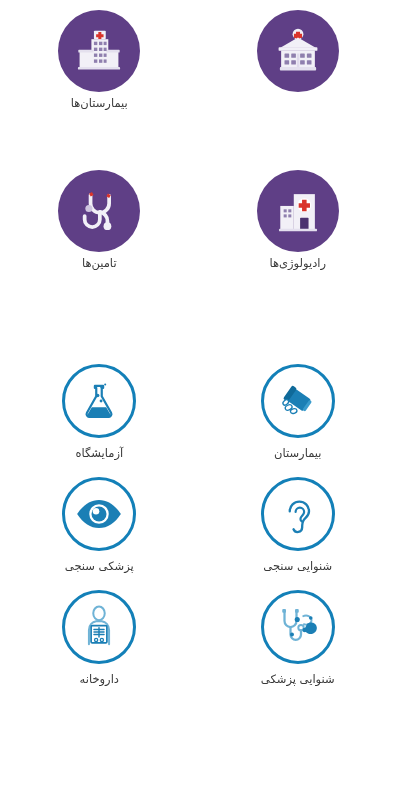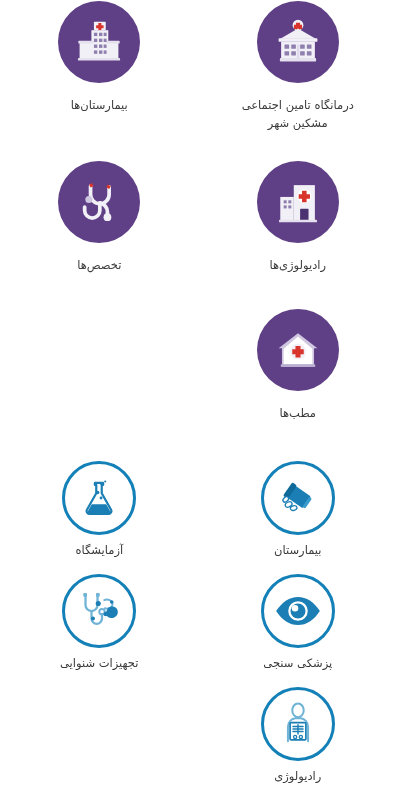--- a/index.html
+++ b/index.html
@@ -82,21 +82,21 @@
   .section-services .icon-badge {
     width: 74px;
     height: 74px;
   }
 
   .icon-badge svg {
     display: block;
   }
 
   .cell-label {
-    margin-top: 14px;
+    margin-top: 3px;
     font-size: 11.5px;
     line-height: 1.55;
     color: #3c3c3c;
     text-align: center;
     max-width: 150px;
     white-space: pre-line;
     font-family: "DejaVu Sans", "Liberation Sans", sans-serif;
   }
   .section-services .cell-label {
     margin-top: 7px;
@@ -138,22 +138,20 @@
               <rect x="34.5" y="35" width="5.5" height="5" rx="0.7"></rect>
               <rect x="42.5" y="35" width="5.5" height="5" rx="0.7"></rect>
               <rect x="16" y="43" width="5.5" height="5" rx="0.7"></rect>
               <rect x="24" y="43" width="5.5" height="5" rx="0.7"></rect>
               <rect x="34.5" y="43" width="5.5" height="5" rx="0.7"></rect>
               <rect x="42.5" y="43" width="5.5" height="5" rx="0.7"></rect>
             </g>
             <rect x="30.6" y="35" width="3" height="16" fill="#e0dbec"></rect>
           </svg>
         </div>
-        <div class="cell-label">درمانگاه تامین اجتماعی
-مشکین شهر</div>
       </div>
 
       <div class="cell tall">
         <div class="icon-badge purple">
           <svg width="54" height="54" viewBox="0 0 64 64" aria-hidden="true">
             <rect x="26" y="8" width="14" height="10" rx="1" fill="#f2f0f7"></rect>
             <path d="M31.2 9.6h3.6v2.6h2.6v3.6h-2.6v2.6h-3.6v-2.6h-2.6v-3.6h2.6z" fill="#d9342b"></path>
             <rect x="23" y="18" width="20" height="34" fill="#f2f0f7"></rect>
             <rect x="9" y="32" width="15" height="20" fill="#f2f0f7"></rect>
             <rect x="42" y="32" width="13" height="20" fill="#f2f0f7"></rect>
@@ -205,35 +203,23 @@
           <svg width="54" height="54" viewBox="0 0 64 64" aria-hidden="true">
             <path d="M22 13 v10 a11 11 0 0 0 22 0 v-9" fill="none" stroke="#f2f0f7" stroke-width="4.4" stroke-linecap="round"></path>
             <path d="M33 34 v8 a9 9 0 0 1 -18 0 v-4" fill="none" stroke="#f2f0f7" stroke-width="4.4" stroke-linecap="round"></path>
             <path d="M33 33 c6 2 9 6 9 11 v6" fill="none" stroke="#f2f0f7" stroke-width="4.4" stroke-linecap="round"></path>
             <circle cx="42" cy="50" r="4.6" fill="#f2f0f7"></circle>
             <circle cx="20" cy="29" r="4.2" fill="#cfc6e0"></circle>
             <path d="M20.2 11.5l3.4-2 2 3.4-3.4 2z" fill="#d9342b"></path>
             <path d="M42.6 11.2l3.4 2-2 3.4-3.4-2z" fill="#d9342b"></path>
           </svg>
         </div>
-        <div class="cell-label">تخصص‌ها</div>
-      </div>
-
-      <div class="cell">
-        <div class="icon-badge purple">
-          <svg width="54" height="54" viewBox="0 0 64 64" aria-hidden="true">
-            <path d="M32 12 L55 30 L51 30 L51 50 L13 50 L13 30 L9 30 Z" fill="#cfc6e0"></path>
-            <path d="M32 16 L49 30.5 L49 49 L15 49 L15 30.5 Z" fill="#ffffff"></path>
-            <circle cx="32" cy="34" r="9.4" fill="#f2f0f7"></circle>
-            <path d="M29 27.2h6v3.8h3.8v6H35v3.8h-6v-3.8h-3.8v-6H29z" fill="#d9342b"></path>
-            <rect x="11.5" y="49" width="41" height="3" rx="1" fill="#b9aed0"></rect>
-          </svg>
-        </div>
-        <div class="cell-label">مطب‌ها</div>
-      </div>
+        <div class="cell-label">تامین‌ها</div>
+      </div>
+
 
     </div>
   </div>
 
   <div class="section-gap"></div>
 
   <div class="section section-services">
     <div class="grid">
 
       <div class="cell">
@@ -259,20 +245,29 @@
             <path d="M21.5 41h21l6.5 11.5a2.6 2.6 0 0 1-2.3 3.5H17.3a2.6 2.6 0 0 1-2.3-3.5z" fill="#1b7fb5"></path>
             <circle cx="30" cy="24" r="2.6" fill="#1b7fb5"></circle>
             <circle cx="35" cy="32" r="2.1" fill="#1b7fb5"></circle>
             <circle cx="36" cy="12" r="1.9" fill="#1b7fb5"></circle>
             <circle cx="41" cy="8" r="1.5" fill="#1b7fb5"></circle>
           </svg>
         </div>
         <div class="cell-label">آزمایشگاه</div>
       </div>
 
+      <div class="cell">
+        <div class="icon-badge blue-outline">
+          <svg width="44" height="44" viewBox="0 0 64 64" aria-hidden="true">
+            <path d="M20 28a14 14 0 1 1 28 0c0 7-5 9-7.5 12.5S38 48 38 52a6.5 6.5 0 0 1-12.5 2.2" fill="none" stroke="#1b7fb5" stroke-width="3.4" stroke-linecap="round"></path>
+            <path d="M28.5 29a6.2 6.2 0 1 1 12.4 0c0 4-3.6 5.2-4.8 8.4-0.8 2.2-0.2 4.4 1.4 5.4" fill="none" stroke="#1b7fb5" stroke-width="3.2" stroke-linecap="round"></path>
+          </svg>
+        </div>
+        <div class="cell-label">شنوایی سنجی</div>
+      </div>
 
       <div class="cell">
         <div class="icon-badge blue-outline">
           <svg width="50" height="50" viewBox="0 0 64 64" aria-hidden="true">
             <path d="M4 32c8-12 17-18 28-18s20 6 28 18c-8 12-17 18-28 18S12 44 4 32z" fill="#1b7fb5"></path>
             <circle cx="32" cy="32" r="12.5" fill="#ffffff"></circle>
             <circle cx="32" cy="32" r="9.6" fill="#1b7fb5"></circle>
             <circle cx="28.2" cy="28.4" r="4.2" fill="#ffffff"></circle>
           </svg>
         </div>
@@ -288,38 +283,38 @@
             <rect x="11" y="8" width="5" height="5" rx="1.4" fill="#6fb3d6"></rect>
             <rect x="28" y="8" width="5" height="5" rx="1.4" fill="#6fb3d6"></rect>
             <path d="M38 18c6-3 12 0 12 5s-6 7-11 5" fill="none" stroke="#6fb3d6" stroke-width="2.6"></path>
             <circle cx="31" cy="22" r="3.4" fill="#1b7fb5"></circle>
             <circle cx="41" cy="36" r="3" fill="#1b7fb5"></circle>
             <circle cx="24" cy="42" r="2.6" fill="#1b7fb5"></circle>
             <circle cx="49" cy="20" r="2.4" fill="#1b7fb5"></circle>
             <path d="M44 28c5-4 12-2 13 4 1 6-5 11-11 9-4-1.4-5-5-5-7z" fill="#1b7fb5"></path>
           </svg>
         </div>
-        <div class="cell-label">تجهیزات شنوایی</div>
+        <div class="cell-label">شنوایی پزشکی</div>
       </div>
 
       <div class="cell">
         <div class="icon-badge blue-outline">
           <svg width="46" height="46" viewBox="0 0 64 64" aria-hidden="true">
             <ellipse cx="32" cy="13" rx="8" ry="9.5" fill="none" stroke="#6fb3d6" stroke-width="2.8"></ellipse>
             <path d="M18 56V36c0-7 5-11 10-12h8c5 1 10 5 10 12v20" fill="none" stroke="#6fb3d6" stroke-width="2.8" stroke-linecap="round"></path>
             <rect x="21" y="30" width="22" height="24" rx="1.6" fill="#ffffff" stroke="#1b7fb5" stroke-width="2.4"></rect>
             <g stroke="#1b7fb5" stroke-width="2" stroke-linecap="round">
               <line x1="32" y1="33" x2="32" y2="46"></line>
               <line x1="25" y1="35.5" x2="39" y2="35.5"></line>
               <line x1="25" y1="39" x2="39" y2="39"></line>
               <line x1="25" y1="42.5" x2="39" y2="42.5"></line>
             </g>
             <circle cx="28" cy="50" r="2.2" fill="none" stroke="#1b7fb5" stroke-width="1.8"></circle>
             <circle cx="36" cy="50" r="2.2" fill="none" stroke="#1b7fb5" stroke-width="1.8"></circle>
           </svg>
         </div>
-        <div class="cell-label">رادیولوژی</div>
+        <div class="cell-label">داروخانه</div>
       </div>
 
     </div>
   </div>
 
 </div>
 
 </body></html>

